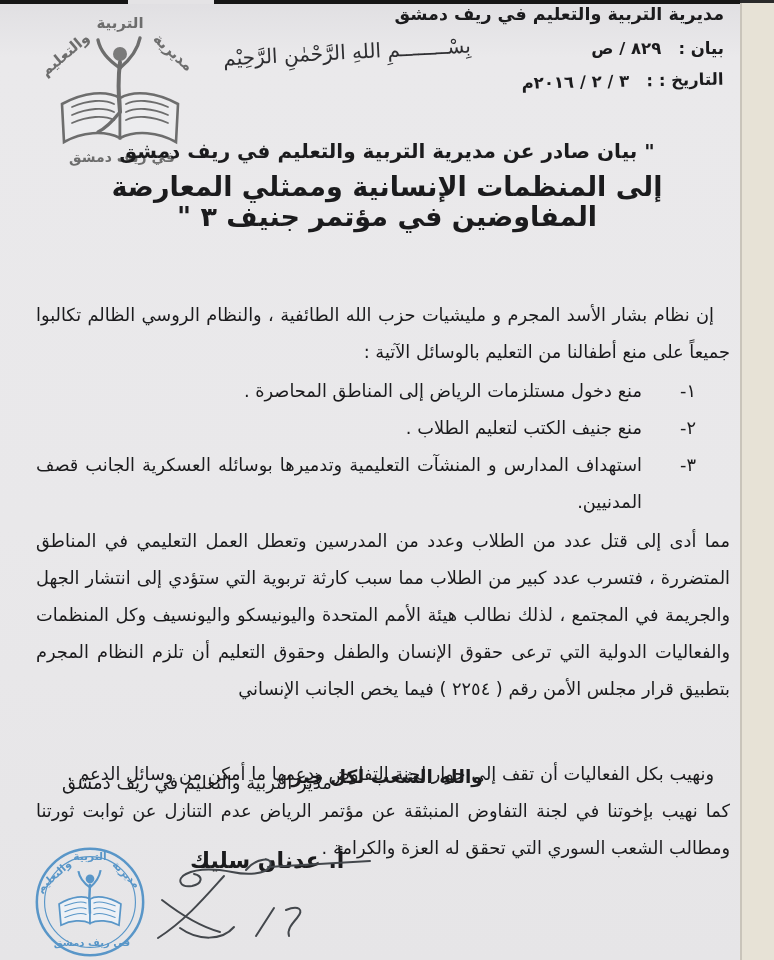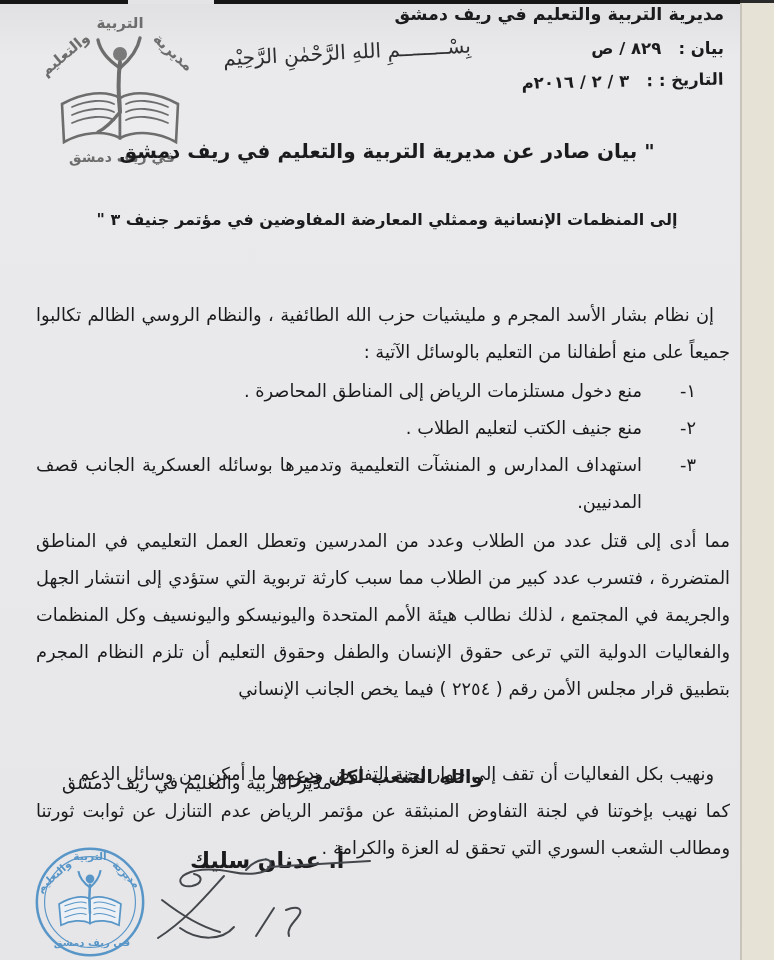--- a/index.html
+++ b/index.html
@@ -27,21 +27,21 @@
   .bismillah{
     position:absolute;top:40px;left:222px;width:250px;
     text-align:center;font-size:20px;color:#2e2e31;
     transform:rotate(-3deg);
     font-family:"DejaVu Sans",sans-serif;
   }
   .logo-svg{position:absolute;top:12px;left:32px;}
   
   .title-block{position:absolute;top:136px;left:40px;right:40px;text-align:center;font-weight:bold;}
   .title-line1{font-size:20px;line-height:30px;}
-  .title-line2{font-size:16px;line-height:40px;margin-top:34px;}
+  .title-line2{font-size:27px;line-height:30px;margin-top:6px;}
   
   .body-block{
     position:absolute;top:248px;right:44px;left:36px;
     font-size:17.8px;line-height:37px;text-align:justify;
   }
   .para{margin:0;}
   .indent{text-indent:16px;margin-top:48px;}
   .list{margin:2px 34px 2px 0;}
   .list-row{display:flex;gap:28px;line-height:37px;}
   .list-num{flex:0 0 auto;min-width:26px;}

